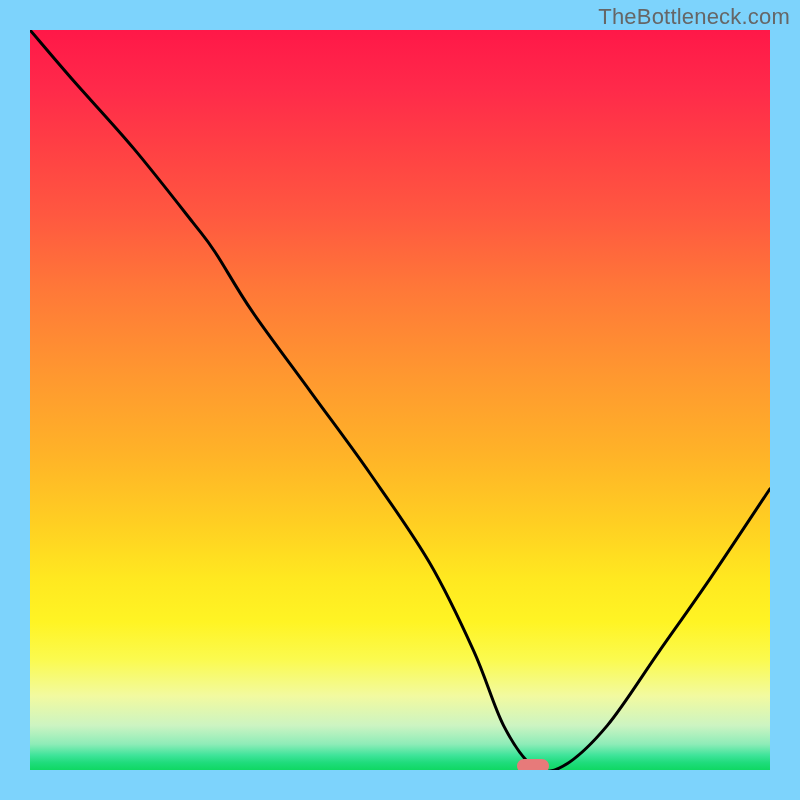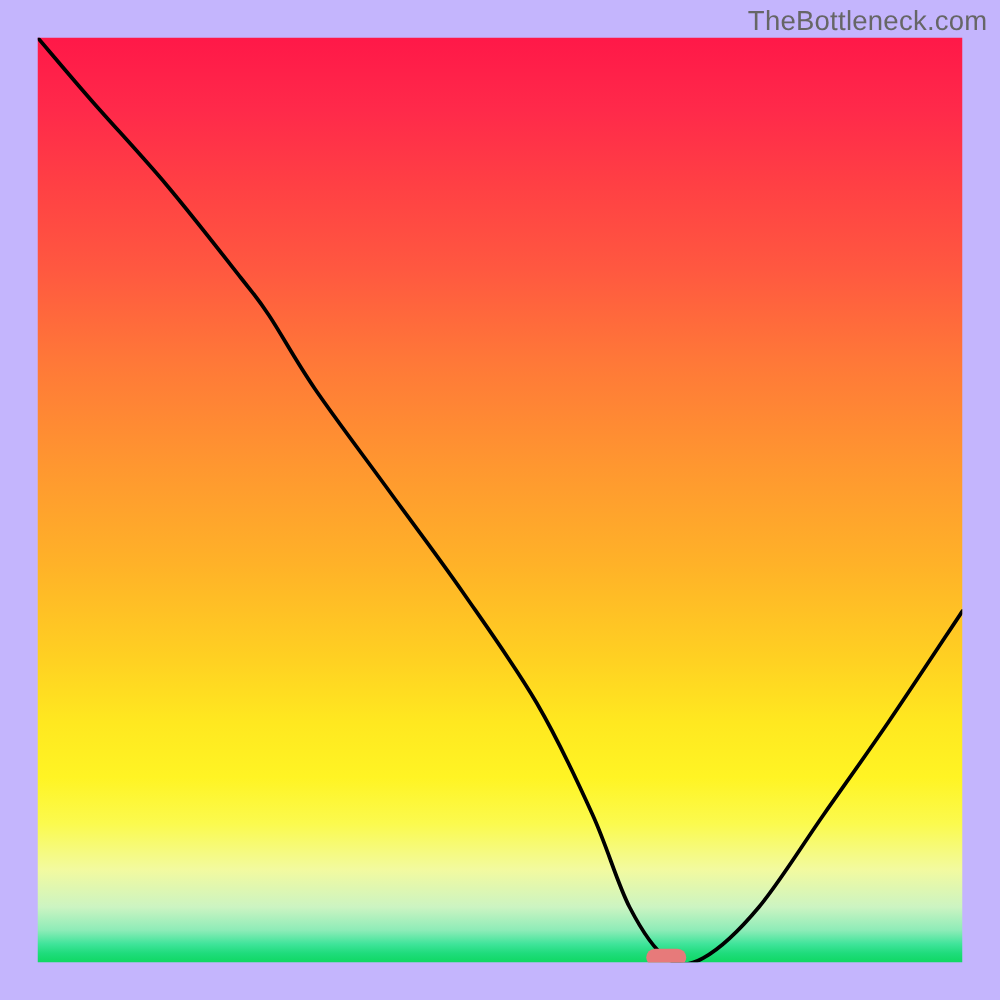--- a/index.html
+++ b/index.html
@@ -8,21 +8,21 @@
     width: 800px;
     height: 800px;
     background: #000;
     overflow: hidden;
     font-family: Arial, Helvetica, sans-serif;
   }
   .outer {
     position: relative;
     width: 800px;
     height: 800px;
-    background: #c4b5fd;
+    background: #7dd3fc;
   }
   .watermark {
     position: absolute;
     top: 4px;
     right: 10px;
     color: #666;
     font-size: 22px;
     font-weight: 500;
     letter-spacing: 0.2px;
     z-index: 20;

